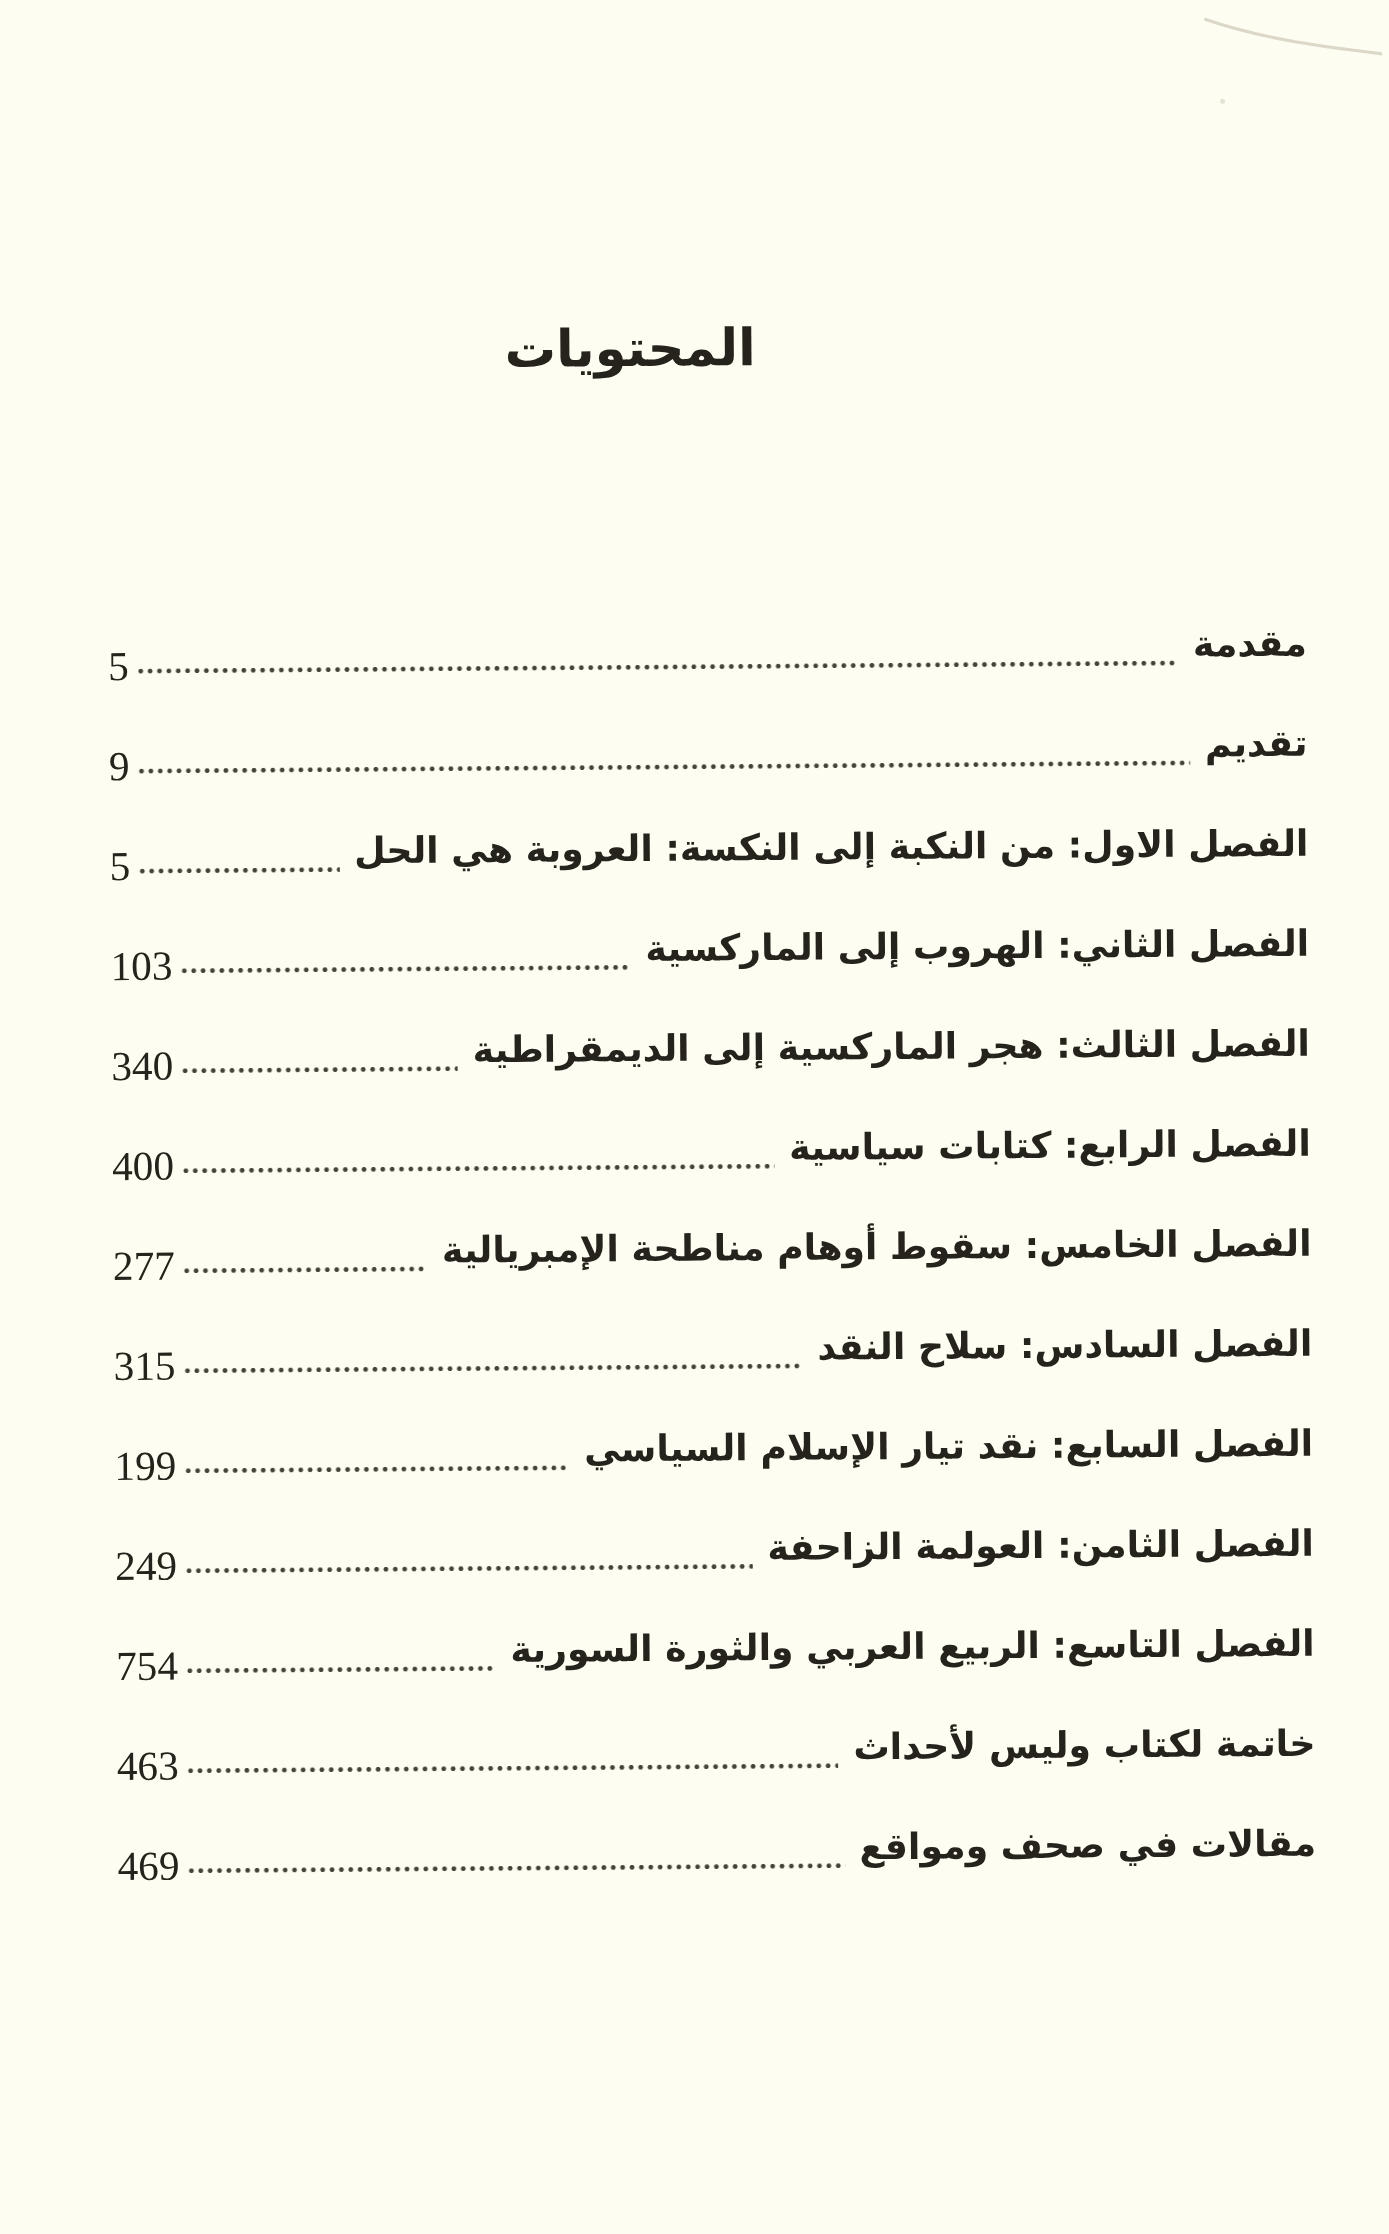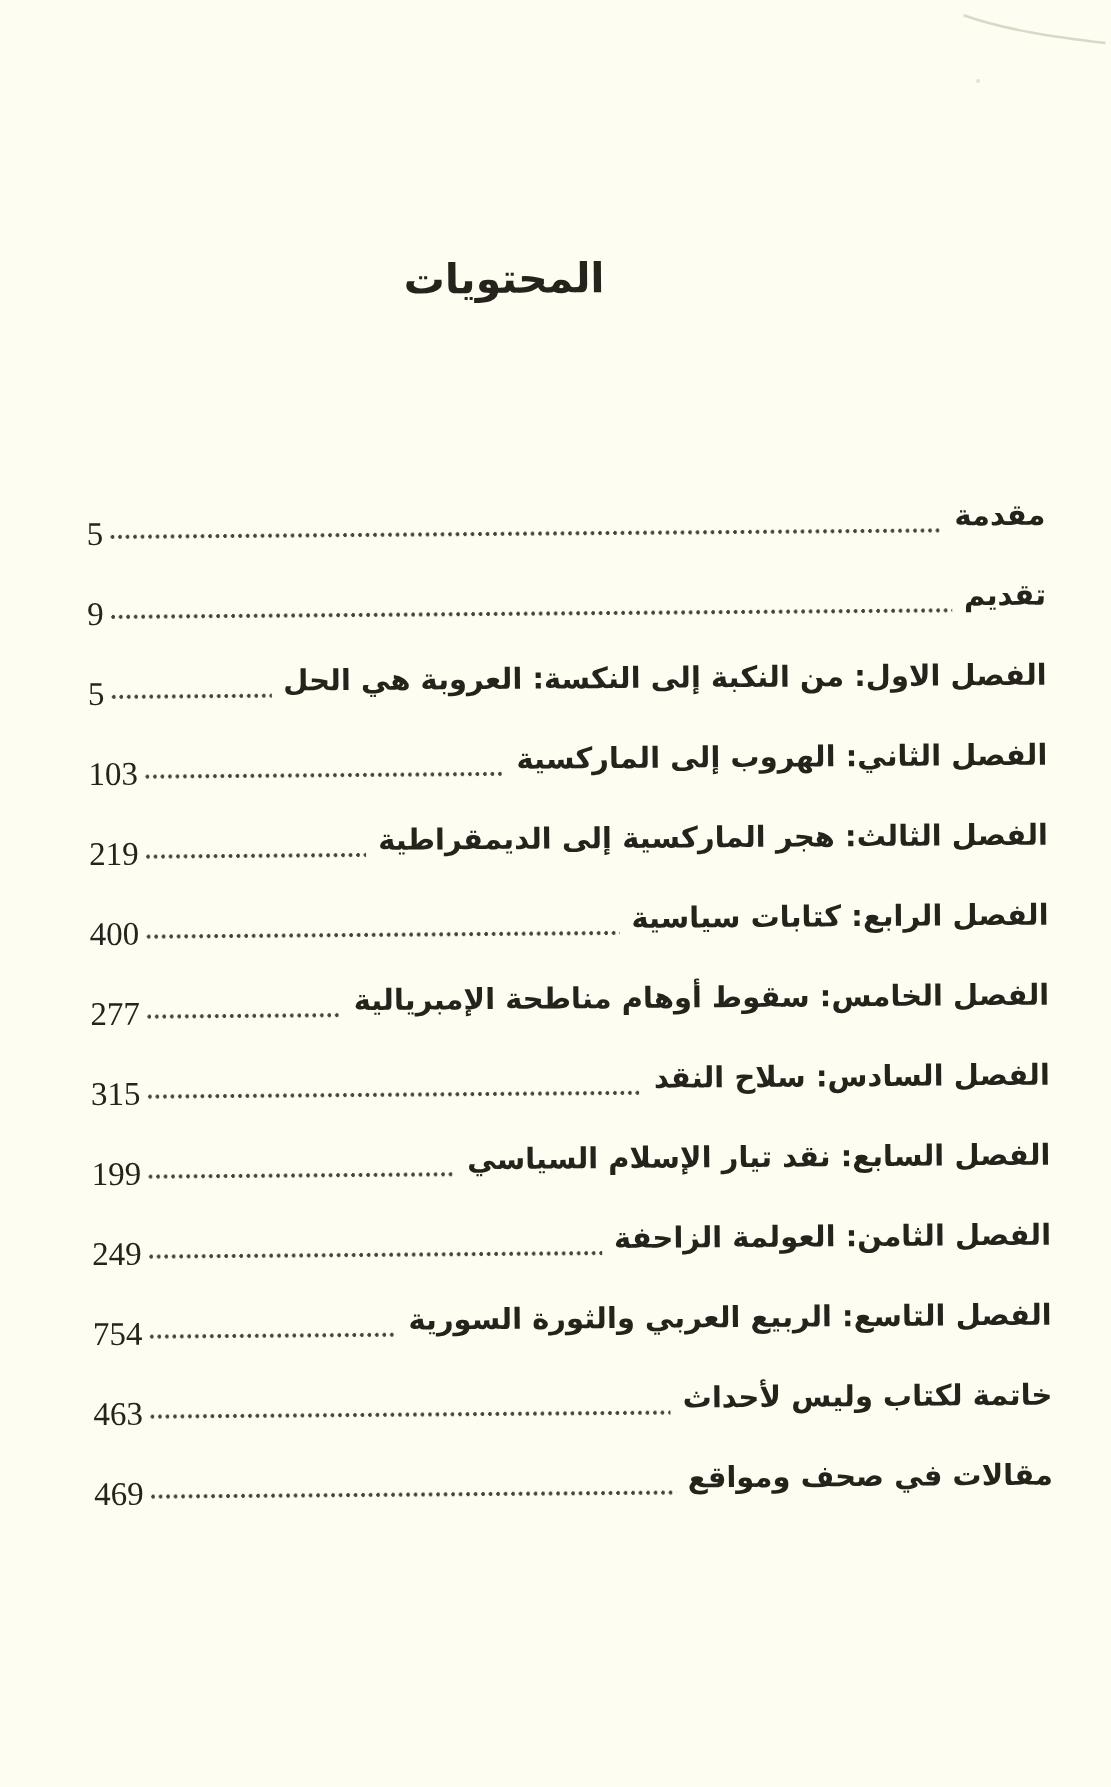--- a/index.html
+++ b/index.html
@@ -106,21 +106,21 @@
 
   <div class="toc-row">
     <span class="toc-label">الفصل الثاني: الهروب إلى الماركسية</span>
     <span class="toc-leader"></span>
     <span class="toc-page">103</span>
   </div>
 
   <div class="toc-row">
     <span class="toc-label">الفصل الثالث: هجر الماركسية إلى الديمقراطية</span>
     <span class="toc-leader"></span>
-    <span class="toc-page">219</span>
+    <span class="toc-page">340</span>
   </div>
 
   <div class="toc-row">
     <span class="toc-label">الفصل الرابع: كتابات سياسية</span>
     <span class="toc-leader"></span>
     <span class="toc-page">400</span>
   </div>
 
   <div class="toc-row">
     <span class="toc-label">الفصل الخامس: سقوط أوهام مناطحة الإمبريالية</span>

